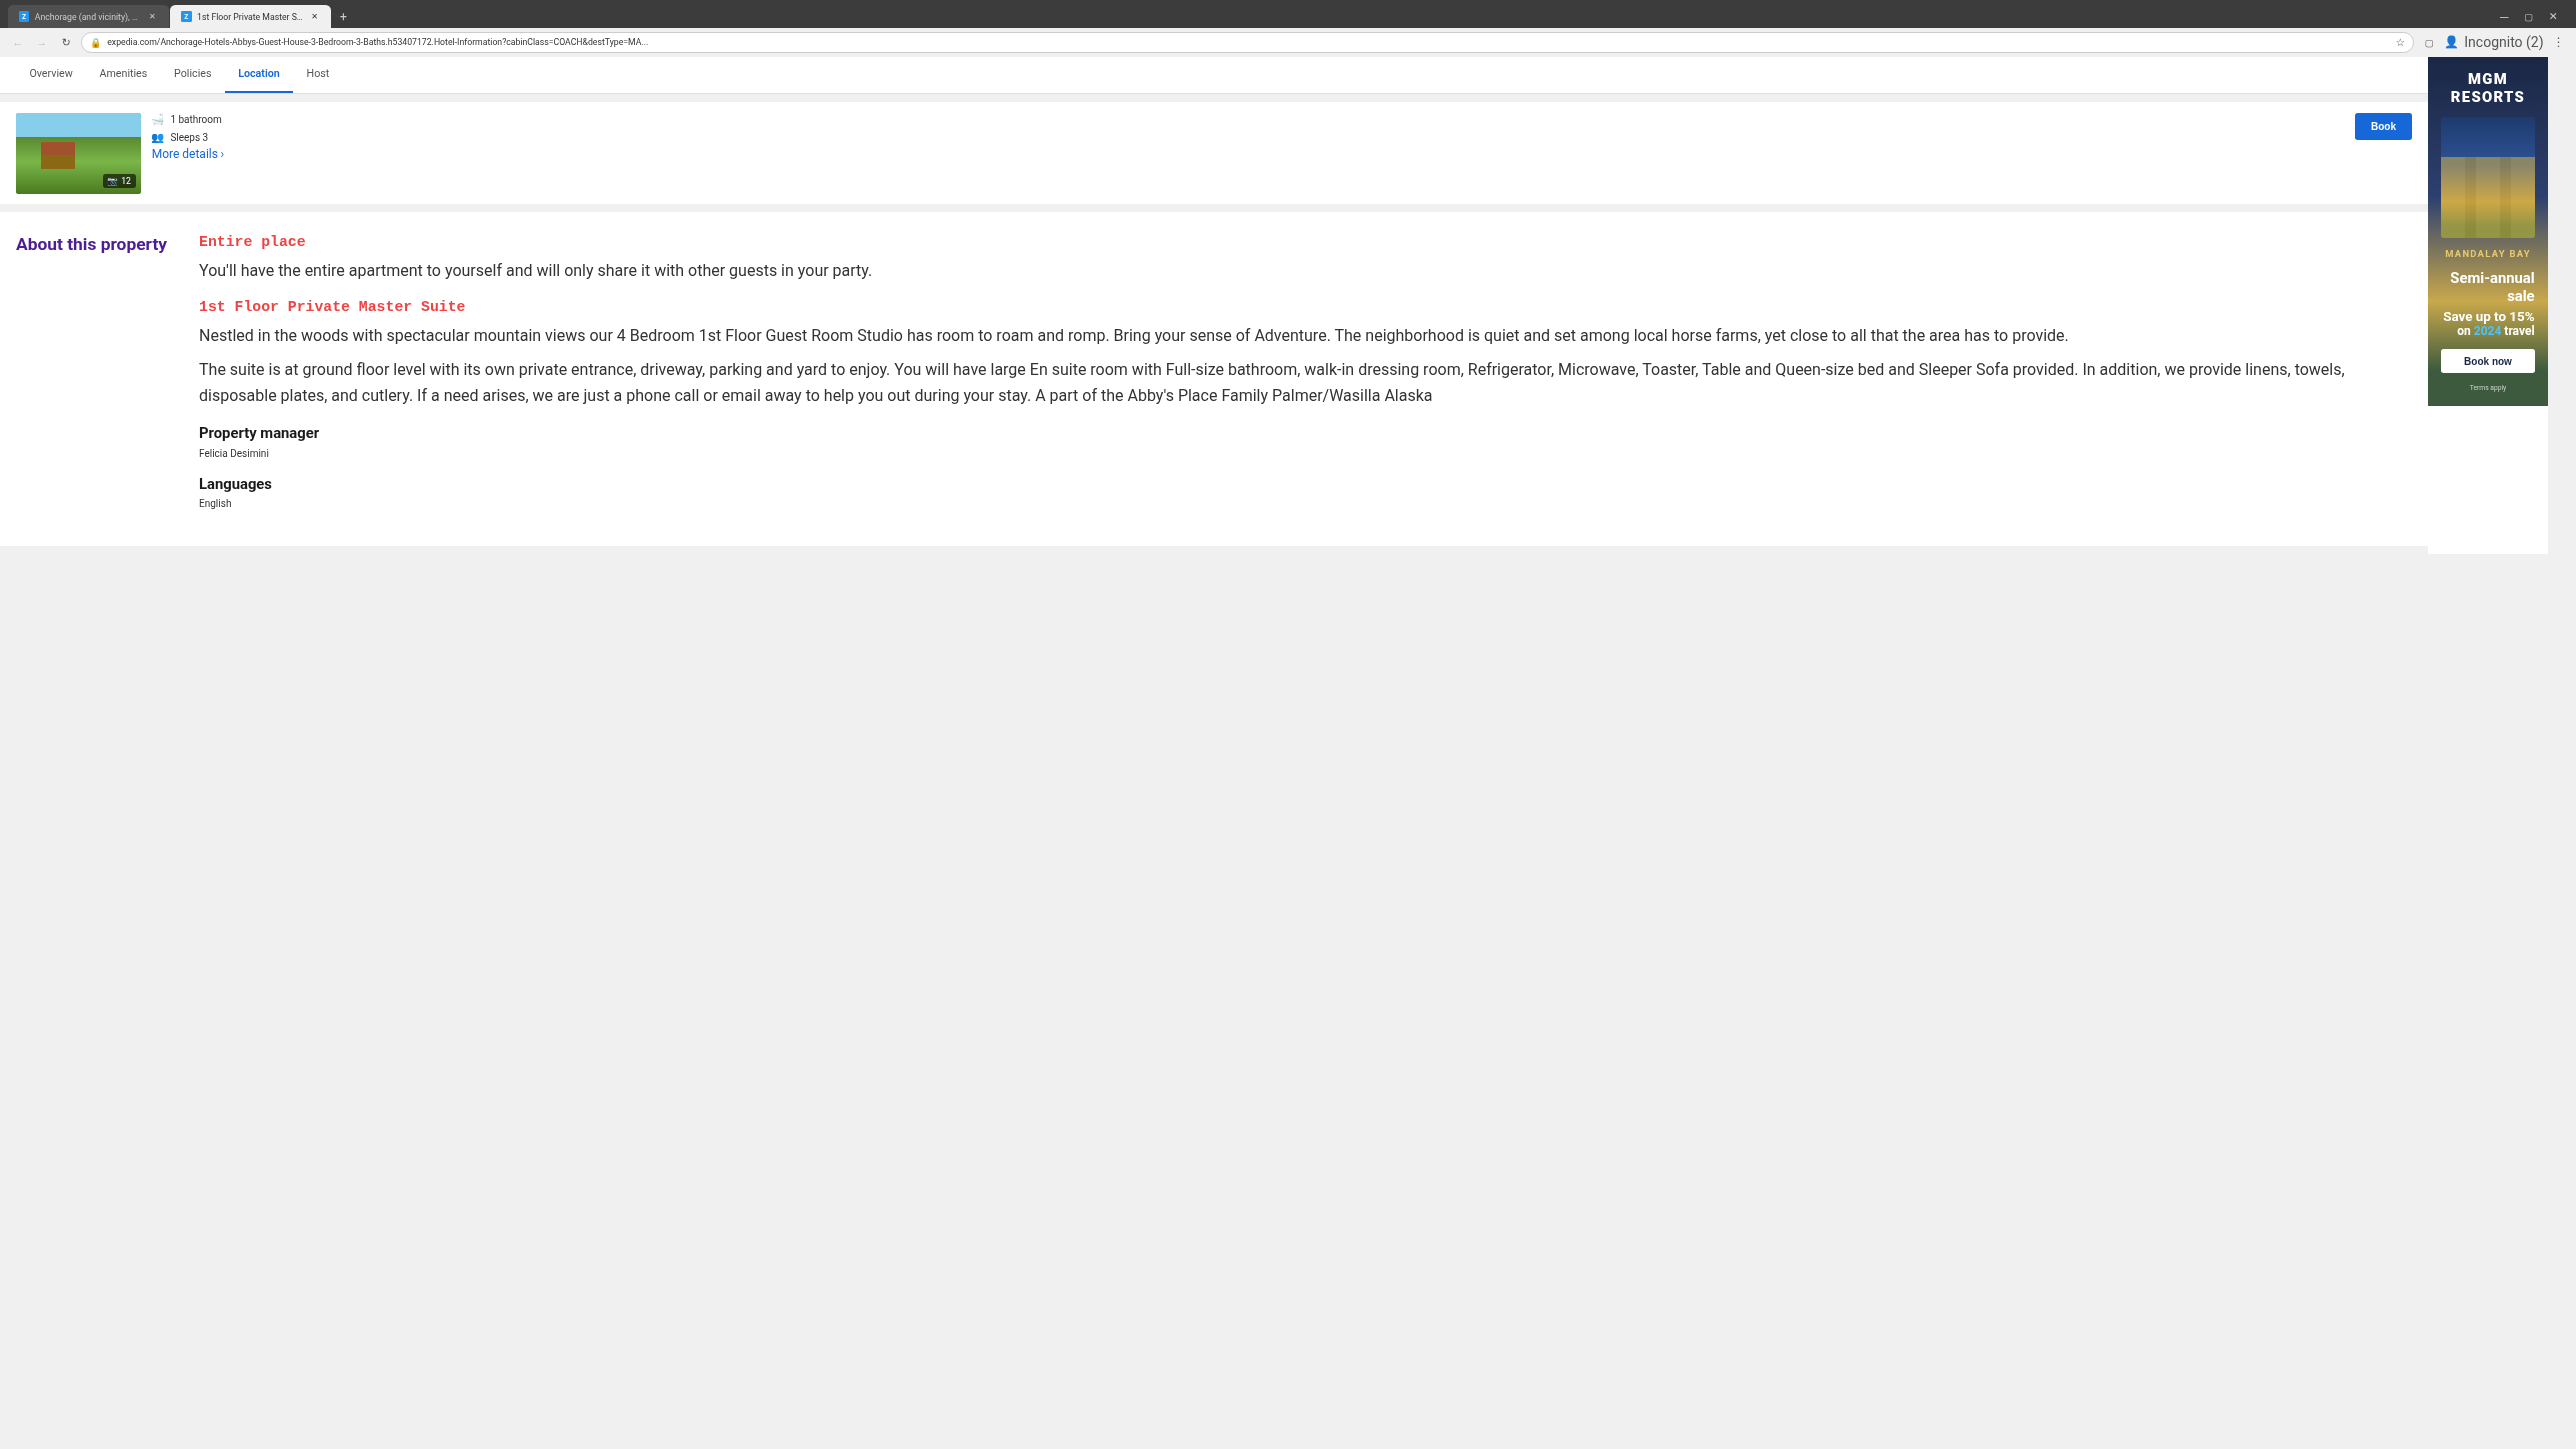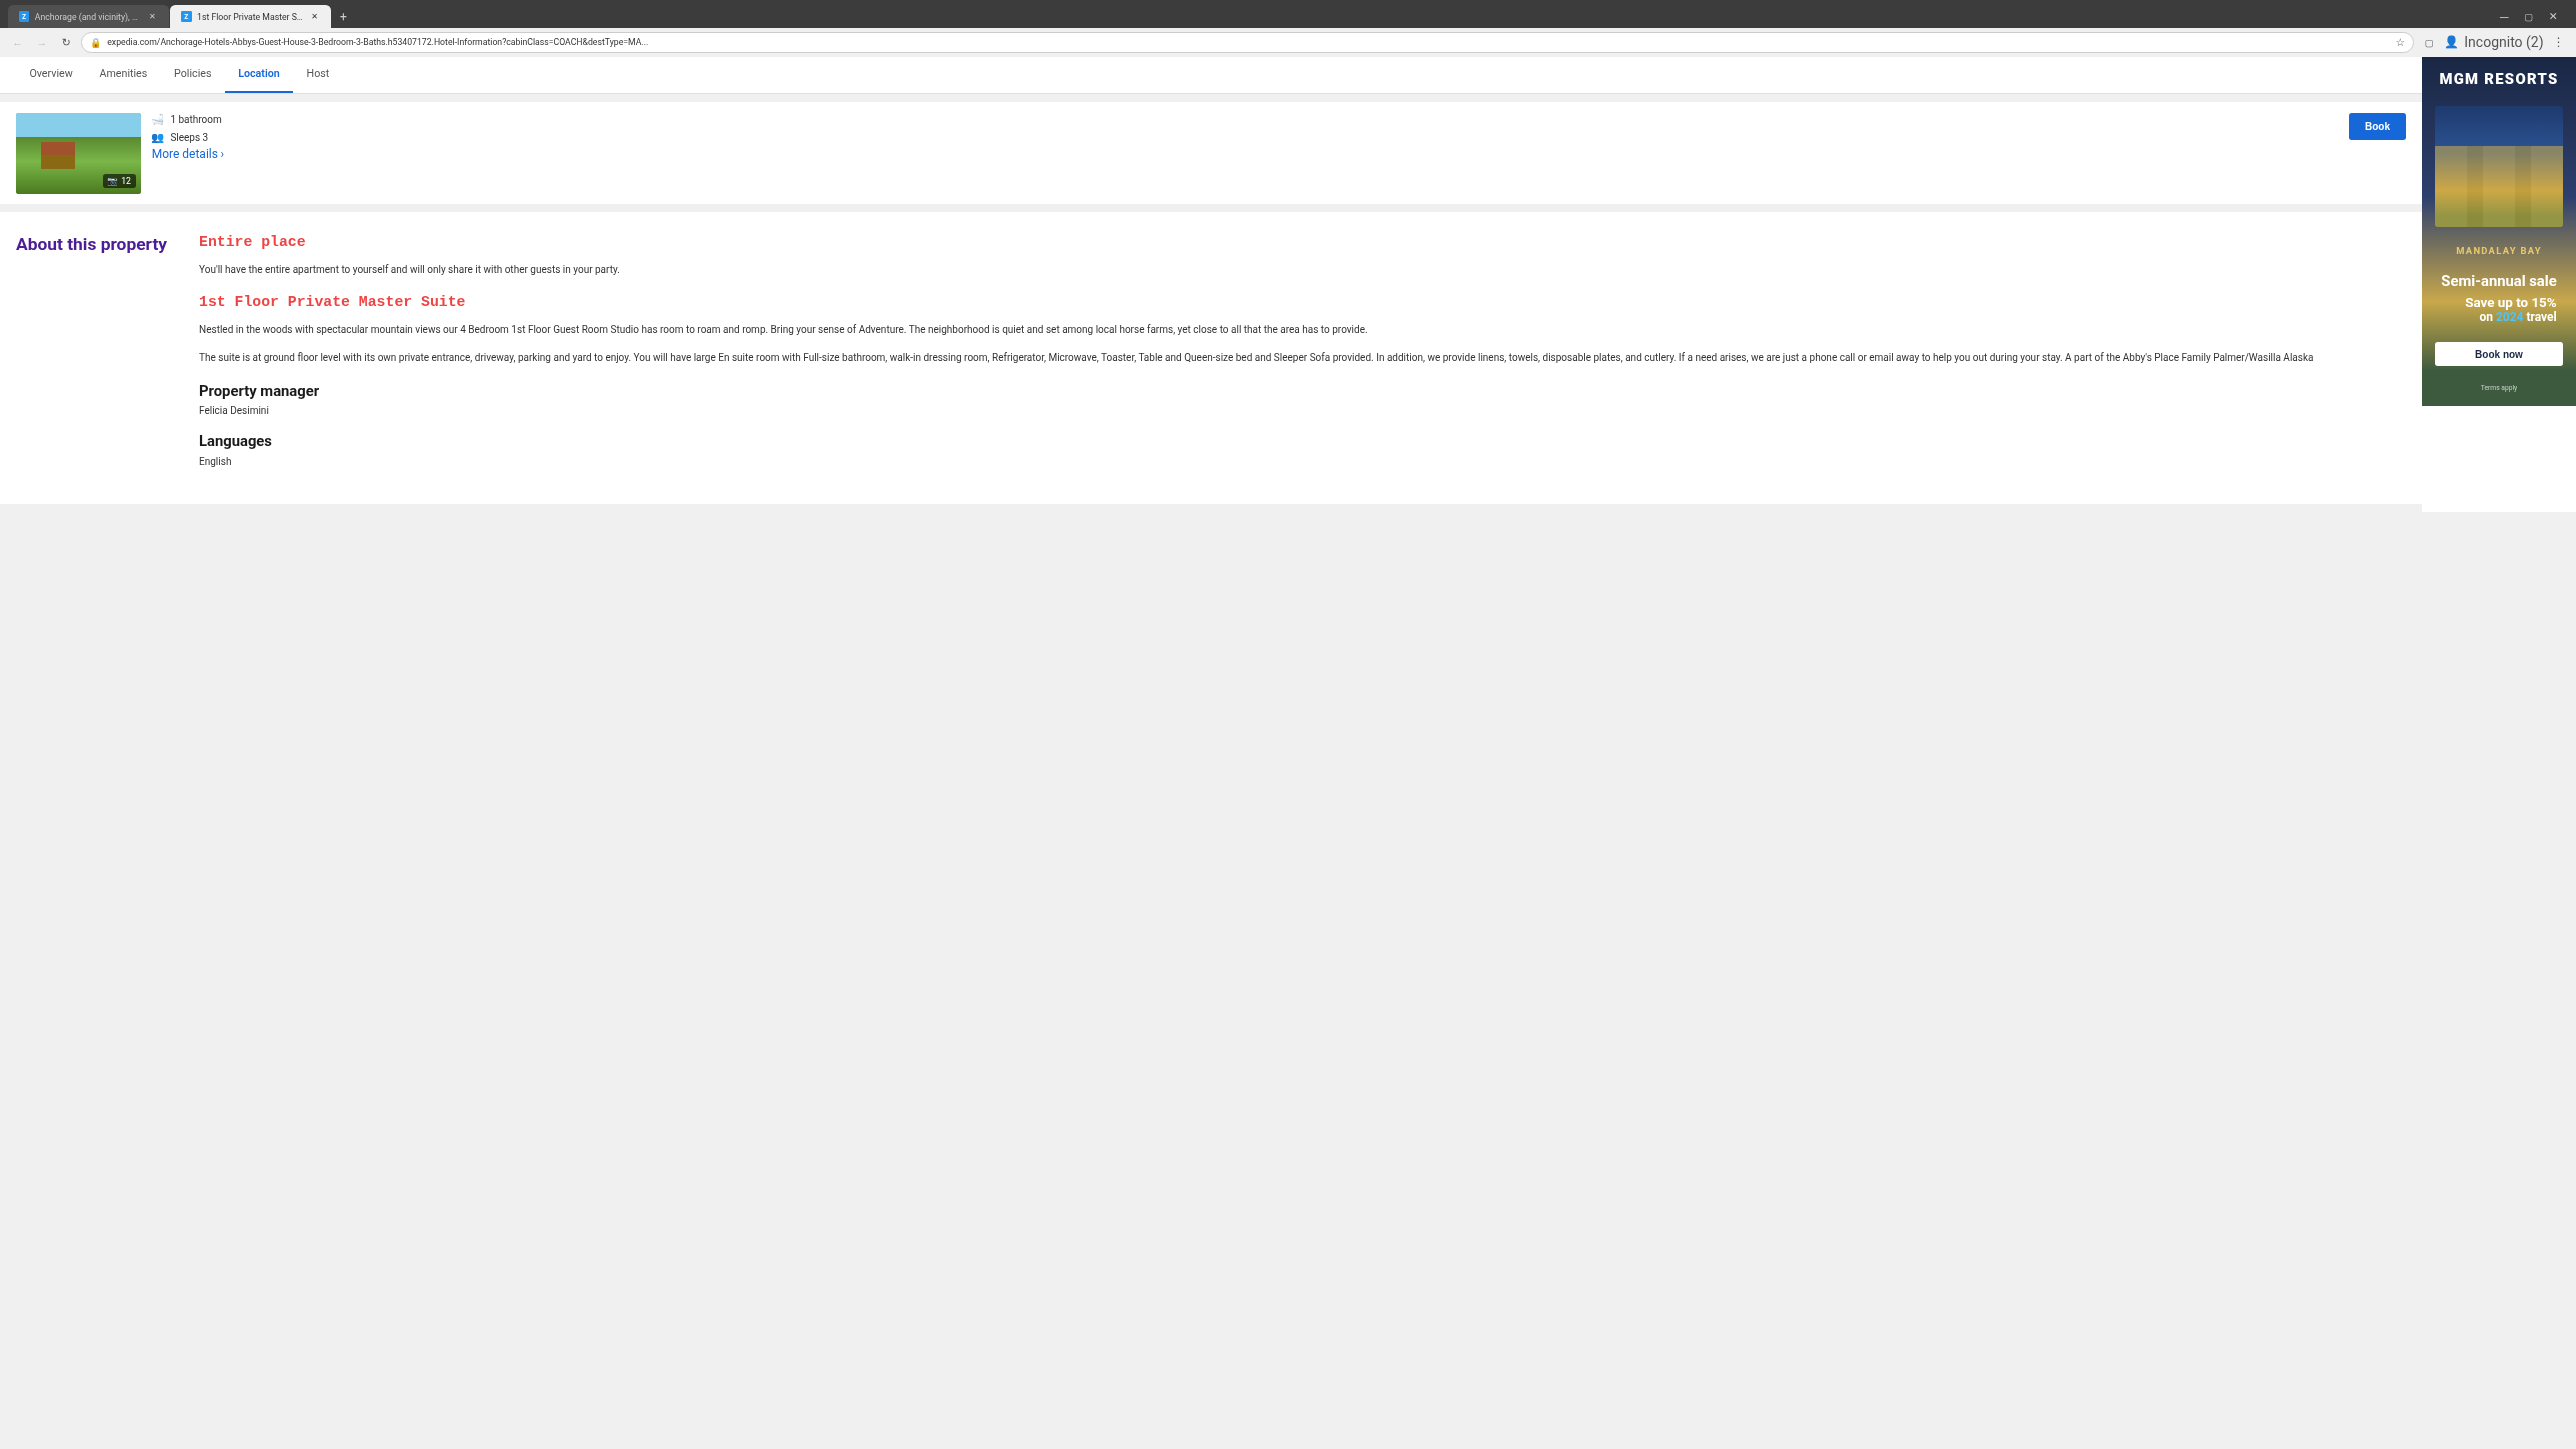--- a/index.html
+++ b/index.html
@@ -295,46 +295,45 @@
       margin-bottom: 8px;
       margin-top: 16px;
       font-family: Liberation Mono, monospace;
     }
 
     .about-section-heading:first-child {
       margin-top: 0;
     }
 
     .about-text {
-      font-size: 10px;
+      font-size: 16px;
       color: #333;
       line-height: 1.6;
       margin-bottom: 8px;
-      margin-top: 12px;
     }
 
     .about-subsection {
       margin-bottom: 16px;
     }
 
     .subsection-heading {
       font-size: 14.8px;
       font-weight: 700;
       color: #1a1a1a;
       margin-bottom: 5.4px;
     }
 
     .subsection-value {
       font-size: 10px;
       color: #333;
     }
 
     
     .ad-sidebar {
-      width: 154px;
+      width: 120px;
       flex-shrink: 0;
       background: white;
     }
 
     .ad-image {
       width: 100%;
       background: linear-gradient(180deg, #1a2744 0%, #2d3f6e 40%, #c8a84b 70%, #3d5a3e 90%);
       height: 349px;
       display: flex;
       flex-direction: column;

